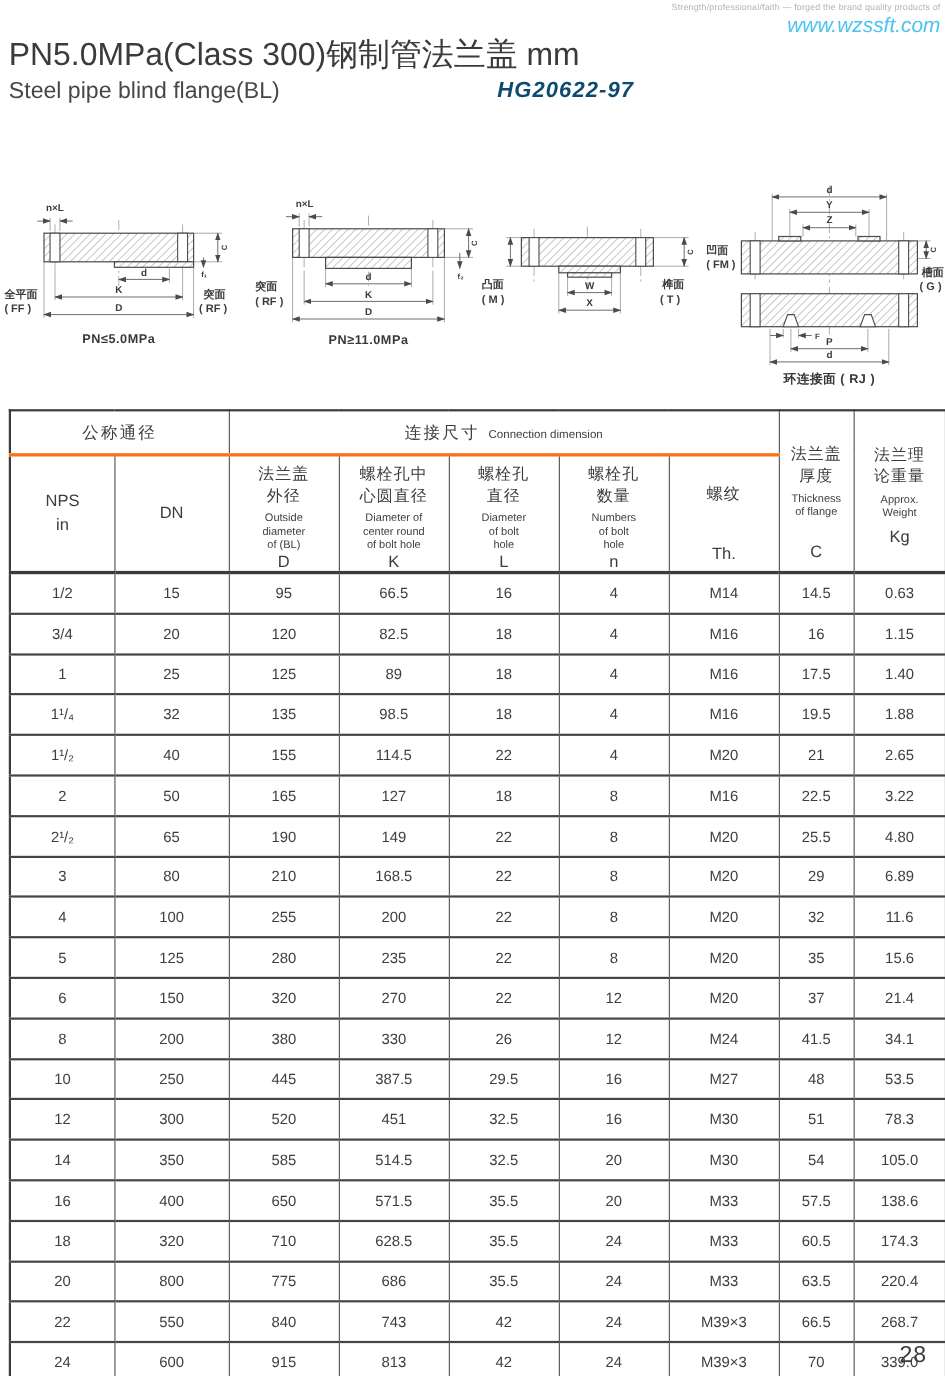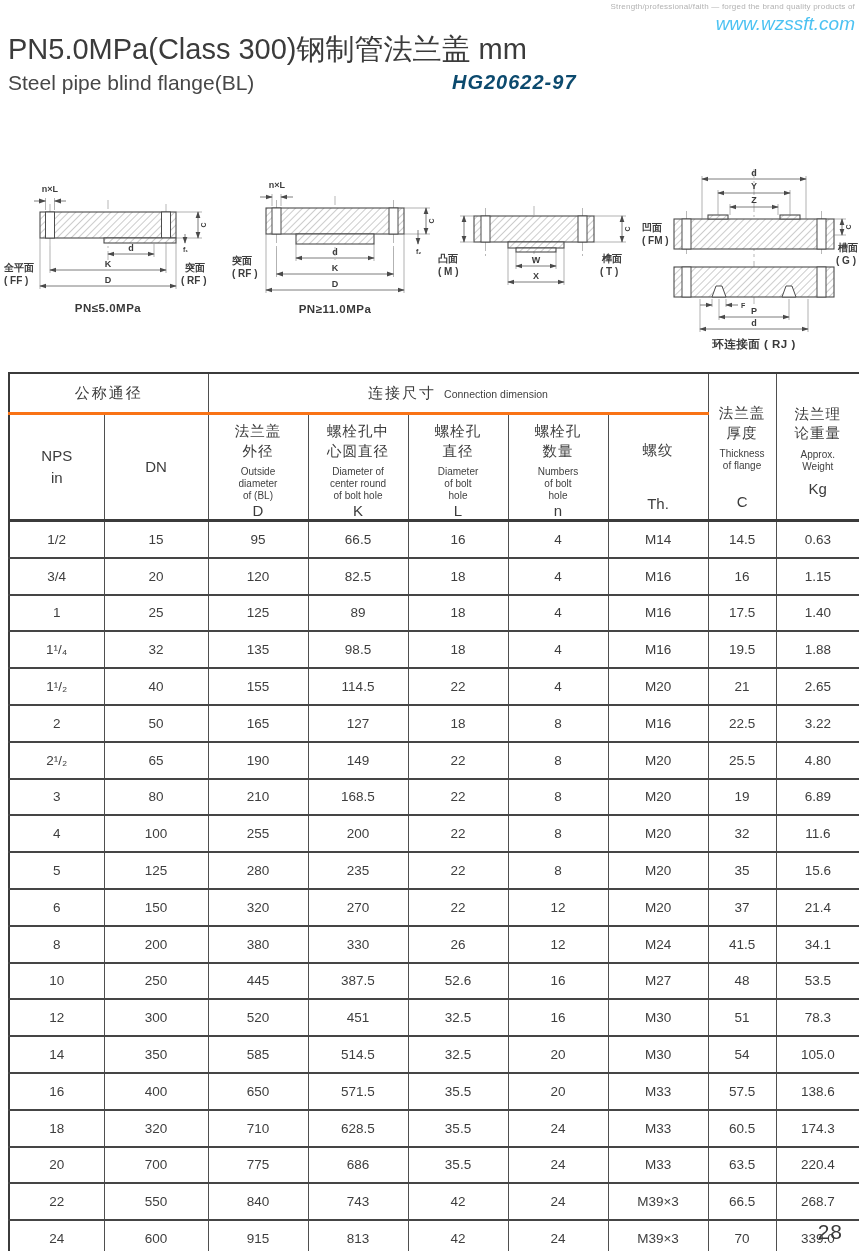--- a/index.html
+++ b/index.html
@@ -399,21 +399,21 @@
           <td>4.80</td>
         </tr>
         <tr>
           <td>3</td>
           <td>80</td>
           <td>210</td>
           <td>168.5</td>
           <td>22</td>
           <td>8</td>
           <td>M20</td>
-          <td>19</td>
+          <td>29</td>
           <td>6.89</td>
         </tr>
         <tr>
           <td>4</td>
           <td>100</td>
           <td>255</td>
           <td>200</td>
           <td>22</td>
           <td>8</td>
           <td>M20</td>
@@ -451,21 +451,21 @@
           <td>12</td>
           <td>M24</td>
           <td>41.5</td>
           <td>34.1</td>
         </tr>
         <tr>
           <td>10</td>
           <td>250</td>
           <td>445</td>
           <td>387.5</td>
-          <td>52.6</td>
+          <td>29.5</td>
           <td>16</td>
           <td>M27</td>
           <td>48</td>
           <td>53.5</td>
         </tr>
         <tr>
           <td>12</td>
           <td>300</td>
           <td>520</td>
           <td>451</td>
@@ -503,21 +503,21 @@
           <td>710</td>
           <td>628.5</td>
           <td>35.5</td>
           <td>24</td>
           <td>M33</td>
           <td>60.5</td>
           <td>174.3</td>
         </tr>
         <tr>
           <td>20</td>
-          <td>700</td>
+          <td>800</td>
           <td>775</td>
           <td>686</td>
           <td>35.5</td>
           <td>24</td>
           <td>M33</td>
           <td>63.5</td>
           <td>220.4</td>
         </tr>
         <tr>
           <td>22</td>

